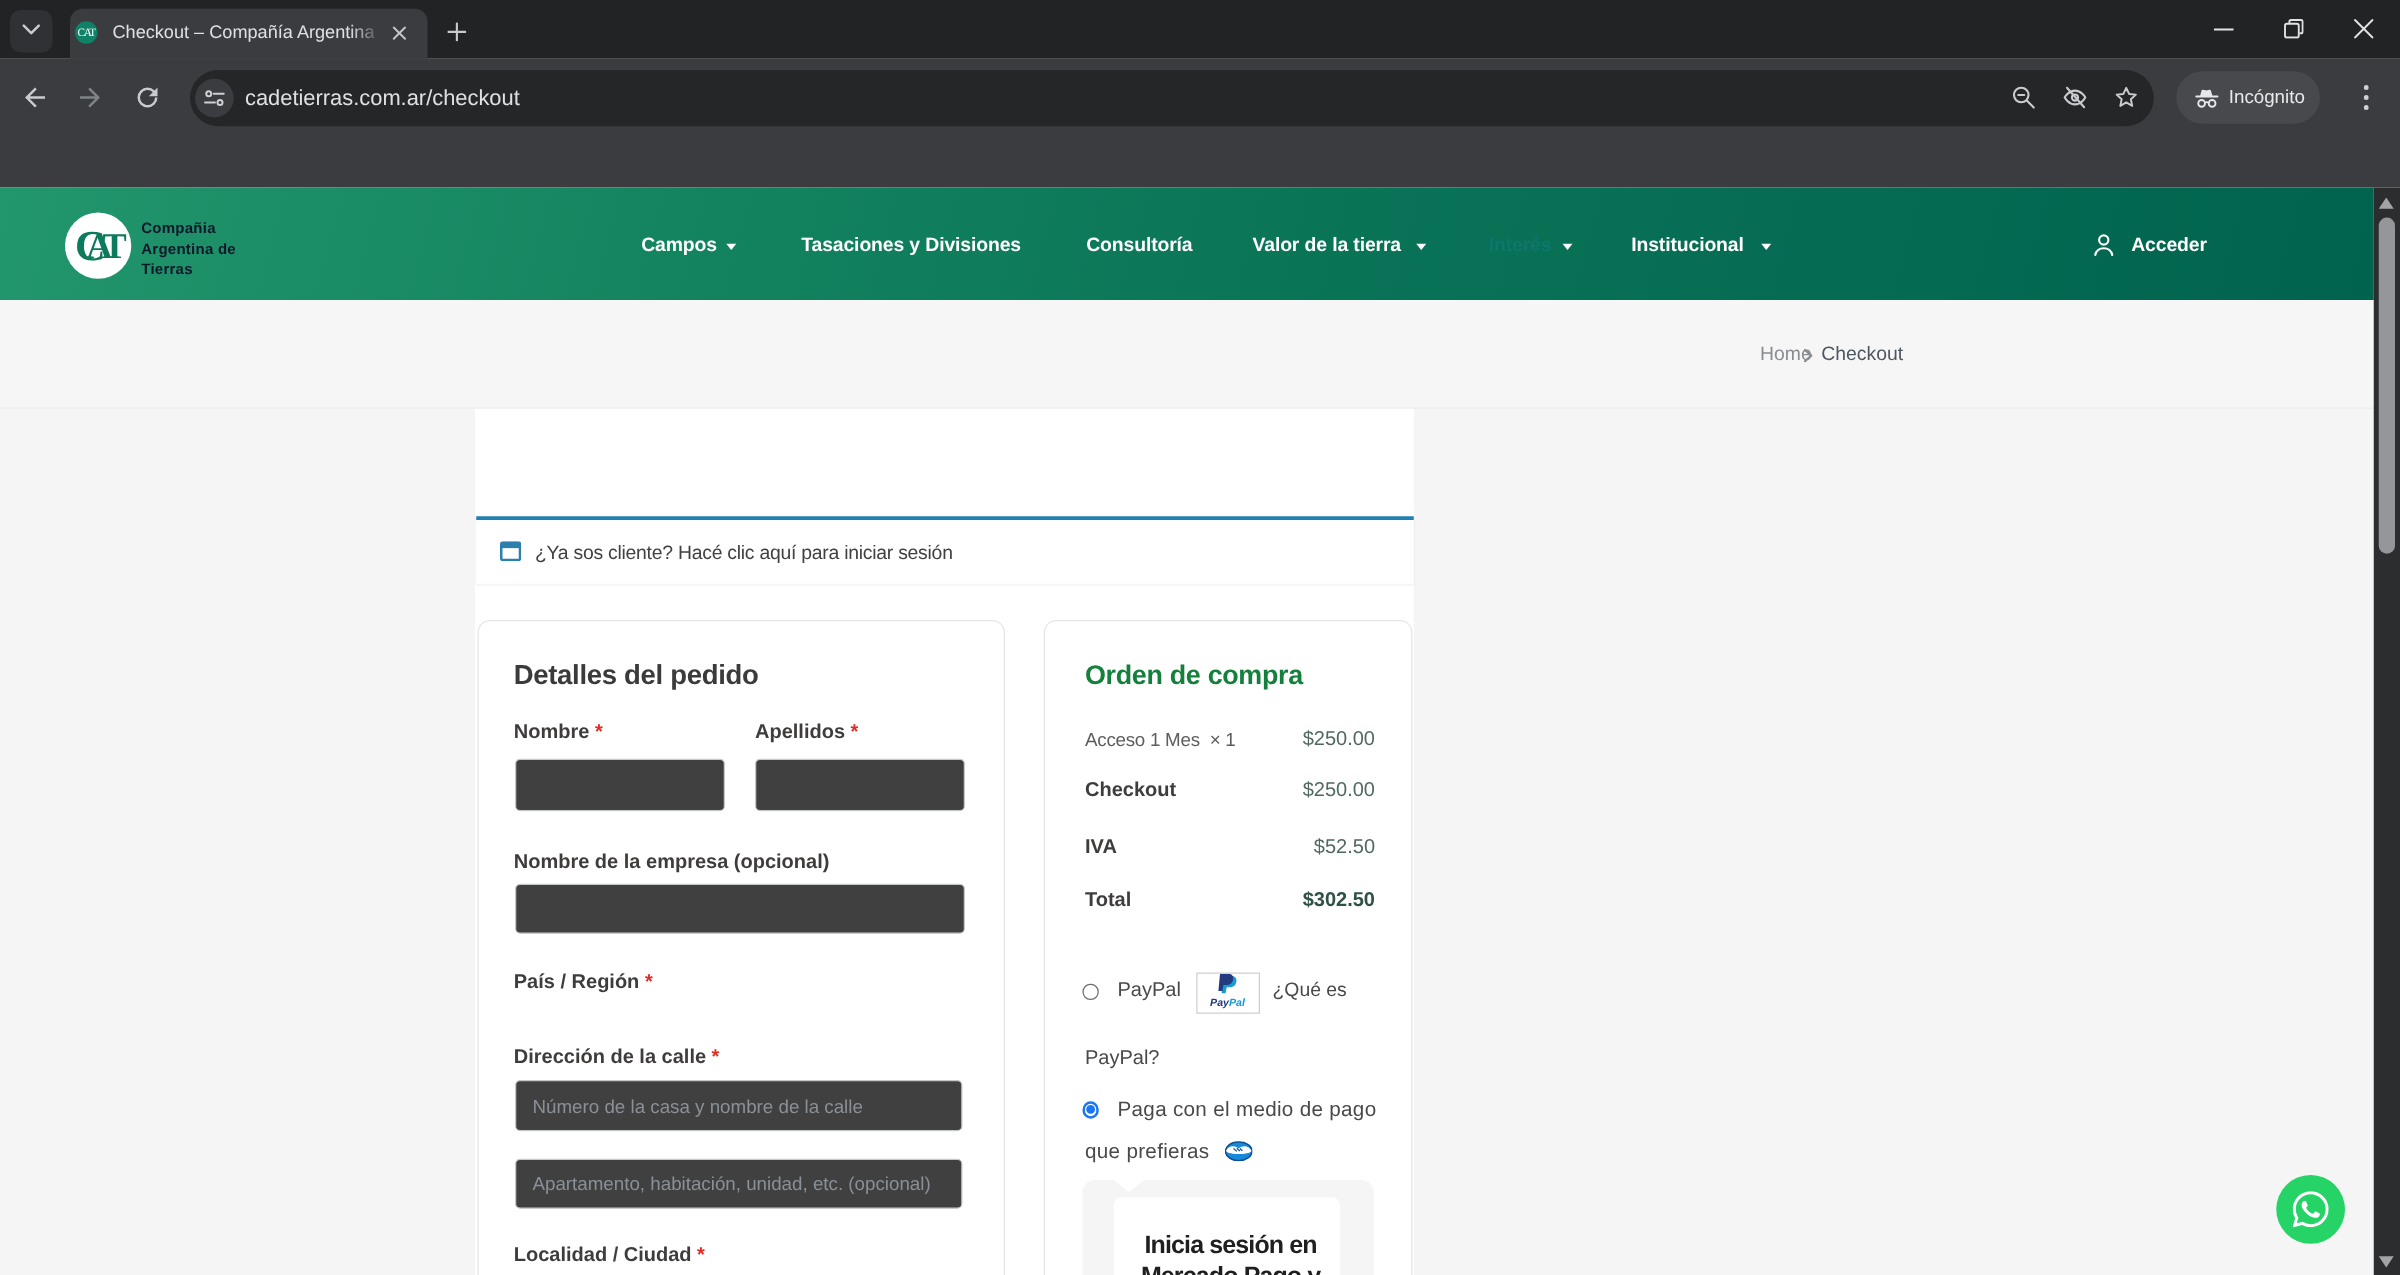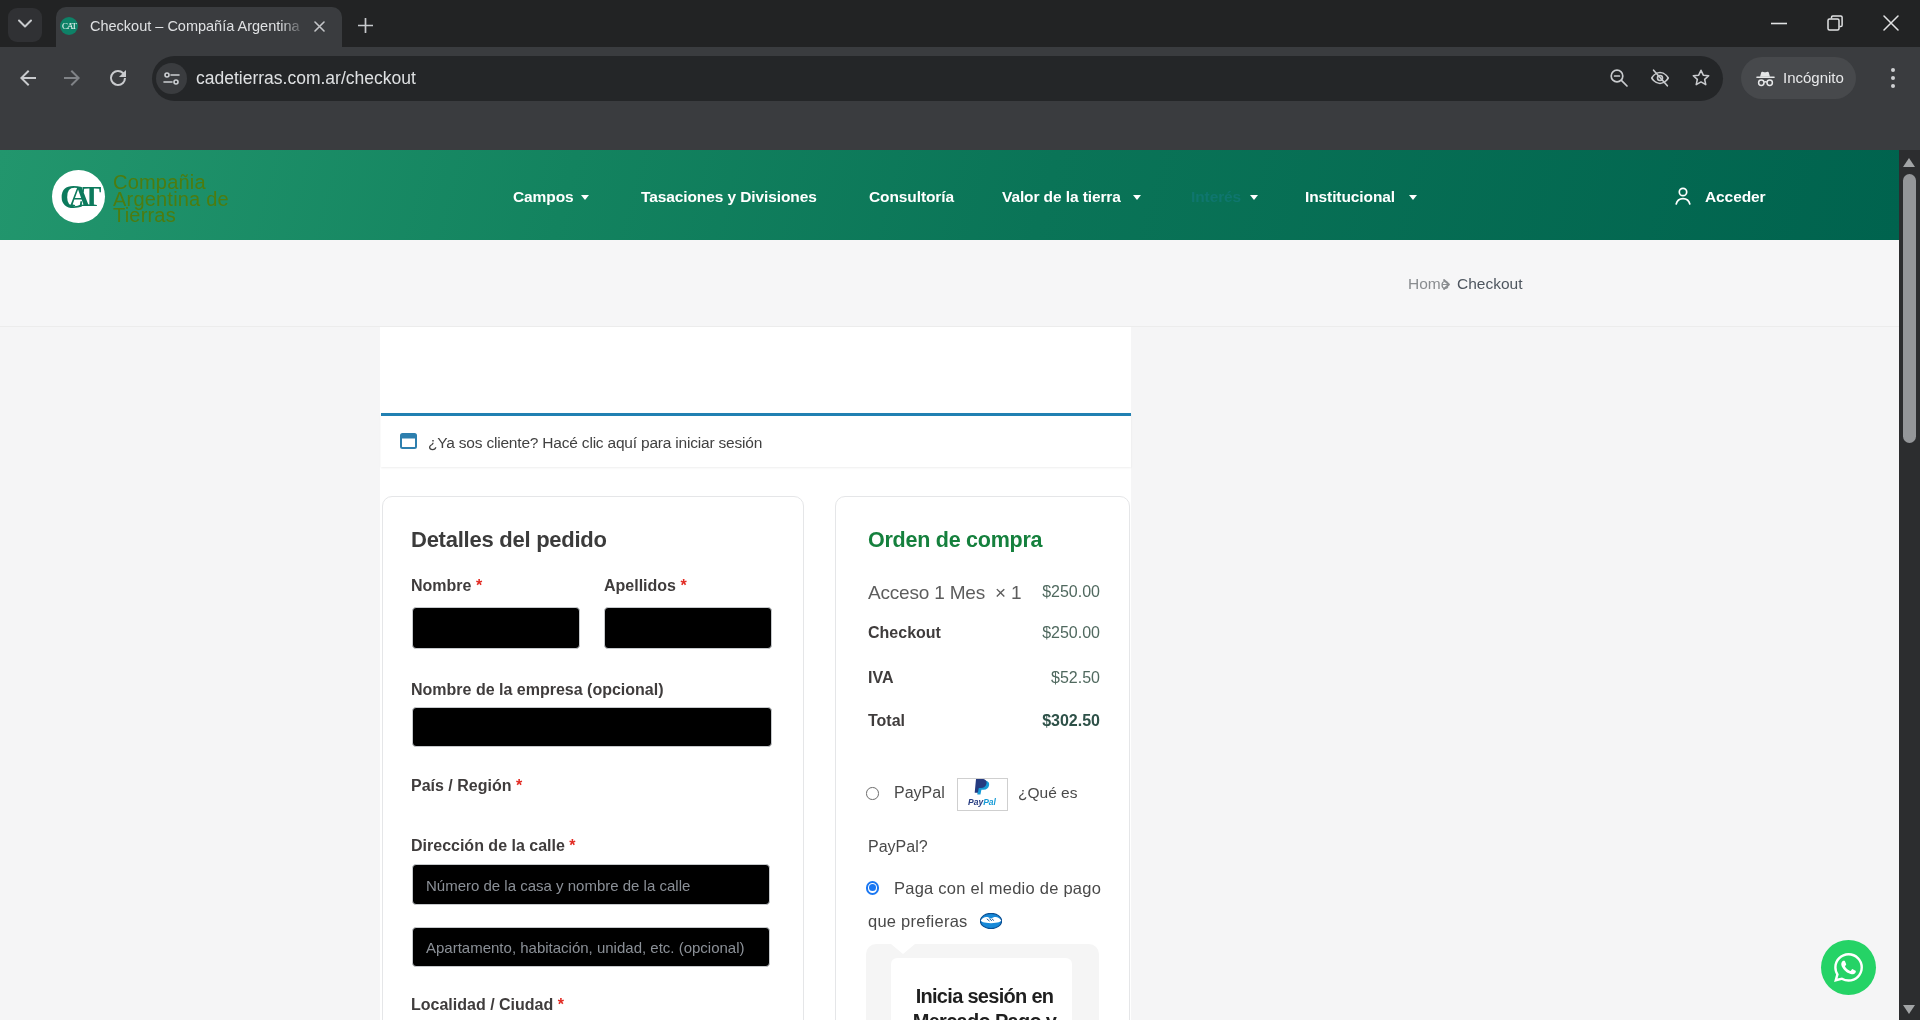--- a/index.html
+++ b/index.html
@@ -95,21 +95,21 @@
 <div class="abs" id="hdr" style="left:0;top:150px;width:1899px;height:90px;background:linear-gradient(105deg,#22966d 0%,#13835f 30%,#0a7457 55%,#00634e 100%);"></div>
 
 <div class="abs" style="left:52px;top:170px;width:53px;height:53px;border-radius:50%;background:#fff;"></div>
 <svg class="abs" style="left:52px;top:170px;" width="53" height="53" viewBox="0 0 53 53">
   <g fill="#0c7a5c" font-family="Liberation Serif" ,serif="" font-weight="bold">
     <text x="8" y="38" font-size="34" font-family="Liberation Serif">C</text>
     <text x="17" y="36" font-size="29" font-family="Liberation Serif">A</text>
     <text x="30" y="36" font-size="29" font-family="Liberation Serif">T</text>
   </g>
 </svg>
-<div class="abs" style="left:113px;top:174px;font-size:20px;font-weight:normal;color:#4d7c0f;line-height:16.7px;letter-spacing:0.2px;">Compañia<br>Argentina de<br>Tierras</div>
+<div class="abs" style="left:113px;top:174px;font-size:12px;font-weight:bold;color:#0f172a;line-height:16.7px;letter-spacing:0.2px;">Compañia<br>Argentina de<br>Tierras</div>
 
 <div class="abs nav" style="left:513px;top:188px;font-size:15.5px;letter-spacing:-0.1px;font-weight:bold;color:#fff;">Campos</div>
 <div class="abs" style="left:581px;top:195px;width:0;height:0;border-left:4.5px solid transparent;border-right:4.5px solid transparent;border-top:5px solid #fff;"></div>
 <div class="abs nav" style="left:641px;top:188px;font-size:15.5px;letter-spacing:-0.1px;font-weight:bold;color:#fff;">Tasaciones y Divisiones</div>
 <div class="abs nav" style="left:869px;top:188px;font-size:15.5px;letter-spacing:-0.1px;font-weight:bold;color:#fff;">Consultoría</div>
 <div class="abs nav" style="left:1002px;top:188px;font-size:15.5px;letter-spacing:-0.1px;font-weight:bold;color:#fff;">Valor de la tierra</div>
 <div class="abs" style="left:1133px;top:195px;width:0;height:0;border-left:4.5px solid transparent;border-right:4.5px solid transparent;border-top:5px solid #fff;"></div>
 <div class="abs nav" style="left:1191px;top:188px;font-size:15.5px;letter-spacing:-0.1px;font-weight:bold;color:#0f766e;text-align:center;">Interés</div>
 <div class="abs" style="left:1250px;top:195px;width:0;height:0;border-left:4.5px solid transparent;border-right:4.5px solid transparent;border-top:5px solid #fff;"></div>
 <div class="abs nav" style="left:1305px;top:188px;font-size:15.5px;letter-spacing:-0.1px;font-weight:bold;color:#fff;">Institucional</div>
@@ -154,21 +154,21 @@
 <div class="abs lbl" style="left:411px;top:838px;">Dirección de la calle <span class="req">*</span></div>
 <div class="abs inp" style="left:412px;top:864px;width:358px;height:41px;line-height:41px;">Número de la casa y nombre de la calle</div>
 <div class="abs inp" style="left:412px;top:927px;width:358px;height:40px;line-height:40px;">Apartamento, habitación, unidad, etc. (opcional)</div>
 
 <div class="abs lbl" style="left:411px;top:997px;">Localidad / Ciudad <span class="req">*</span></div>
 
 <div class="abs" style="left:835px;top:496px;width:293px;height:560px;background:#fff;border:1px solid #e5e6e8;border-radius:10px;"></div>
 
 <div class="abs" style="left:868px;top:529px;font-size:21.5px;letter-spacing:-0.25px;font-weight:bold;color:#15803d;line-height:22px;">Orden de compra</div>
 
-<div class="abs" style="left:868px;top:585px;font-size:19px;letter-spacing:-0.2px;line-height:15px;color:#5d5d5d;text-align:center;">Acceso 1 Mes&nbsp; × 1</div>
+<div class="abs" style="left:868px;top:585px;font-size:15px;letter-spacing:-0.2px;line-height:15px;color:#5d5d5d;text-align:center;">Acceso 1 Mes&nbsp; × 1</div>
 <div class="abs rowv" style="left:940px;top:584px;">$250.00</div>
 
 <div class="abs rowb" style="left:868px;top:625px;">Checkout</div>
 <div class="abs rowv" style="left:940px;top:625px;">$250.00</div>
 
 <div class="abs rowb" style="left:868px;top:670px;">IVA</div>
 <div class="abs rowv" style="left:940px;top:670px;">$52.50</div>
 
 <div class="abs rowb" style="left:868px;top:713px;">Total</div>
 <div class="abs rowv" style="left:940px;top:713px;font-weight:bold;color:#2e5148;">$302.50</div>
@@ -205,18 +205,18 @@
 </svg>
 
 <div class="abs" style="left:1899px;top:150px;width:21px;height:870px;background:#2c2d2f;"></div>
 <div class="abs" style="left:1903px;top:158px;width:0;height:0;border-left:6.5px solid transparent;border-right:6.5px solid transparent;border-bottom:9px solid #a2a4a6;"></div>
 <div class="abs" style="left:1903px;top:174px;width:13px;height:269px;border-radius:6.5px;background:#949699;"></div>
 <div class="abs" style="left:1903px;top:1005px;width:0;height:0;border-left:6.5px solid transparent;border-right:6.5px solid transparent;border-top:9px solid #a2a4a6;"></div>
 
 <style>
   .lbl{font-size:16px;font-weight:bold;color:#3f3c3c;line-height:16px;}
   .req{color:#e22a22;}
-  .inp{background:#000000;border:1px solid #c6c9cc;border-radius:4px;
+  .inp{background:#404040;border:1px solid #c6c9cc;border-radius:4px;
        font-size:15px;color:#8b9097;padding-left:13px;box-sizing:border-box;}
   .row{font-size:16px;line-height:16px;}
   .rowb{font-size:16px;line-height:16px;font-weight:bold;color:#3f3c3c;}
   .rowv{width:160px;text-align:right;font-size:16px;line-height:16px;color:#50695f;}
 </style>
 
 </body></html>

